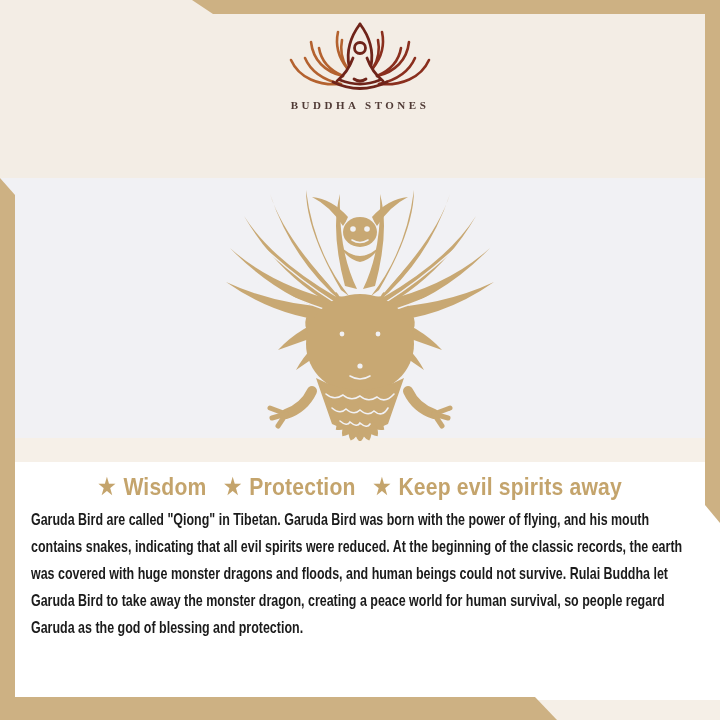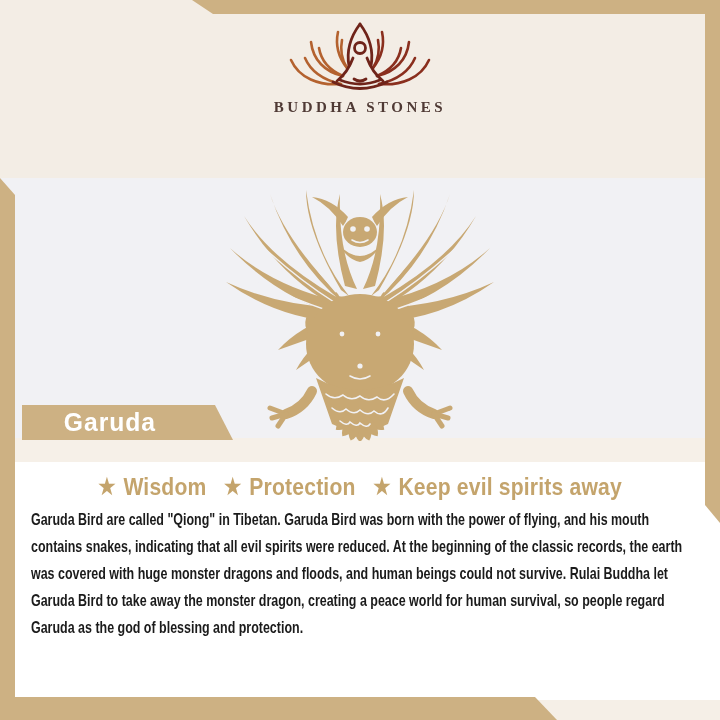--- a/index.html
+++ b/index.html
@@ -21,21 +21,21 @@
     clip-path:polygon(0 0,100% 0,100% 100%,0 calc(100% - 18px));}
   .band-left{left:0;top:178px;width:15px;height:542px;
     clip-path:polygon(0 0,100% 17px,100% 100%,0 100%);}
   .band-bottom{left:0;top:697px;width:557px;height:23px;
     clip-path:polygon(0 0,calc(100% - 22px) 0,100% 100%,0 100%);}
 
   
   .logo{position:absolute;left:50%;top:20px;margin-left:-75px;}
   .brand-name{
     position:absolute;left:0;top:99px;width:720px;text-align:center;
-    font-family:"Liberation Serif",serif;font-size:15px;font-weight:bold;
+    font-family:"Liberation Serif",serif;font-size:11px;font-weight:bold;
     letter-spacing:3.5px;color:#4f3a35;
   }
 
   
   .title-panel{position:absolute;left:148px;top:125px;width:425px;height:53px;background:#fdfbf8;}
   .page-title{
     margin:0;width:100%;line-height:53px;text-align:center;
     font-size:36px;font-weight:bold;color:#c2a368;
     transform:scaleX(0.92);transform-origin:center;
   }
@@ -199,23 +199,20 @@
     </g>
     <g stroke="#f1f1f4" stroke-width="1.6" fill="none" stroke-linecap="round">
       <path d="M132 54 Q140 59 148 54"></path>
       <path d="M130 190 Q140 196 150 190"></path>
       <path d="M106 208 q8 7 17 1 q8 7 17 1 q8 7 17 1 q8 7 17 -3"></path>
       <path d="M112 222 q8 7 14 1 q8 7 14 1 q8 7 14 1 q8 7 14 -3"></path>
       <path d="M120 235 q7 6 10 1 q7 6 10 1 q7 6 10 1"></path>
     </g>
   </svg>
 
-  <div class="ribbon">
-    <span class="ribbon-label">Garuda</span>
-  </div>
 
   <div class="properties-row">
     <span class="property-item">
       <span class="star">★</span>
       <span class="property-label">Wisdom</span>
     </span>
     <span class="property-item">
       <span class="star">★</span>
       <span class="property-label">Protection</span>
     </span>

